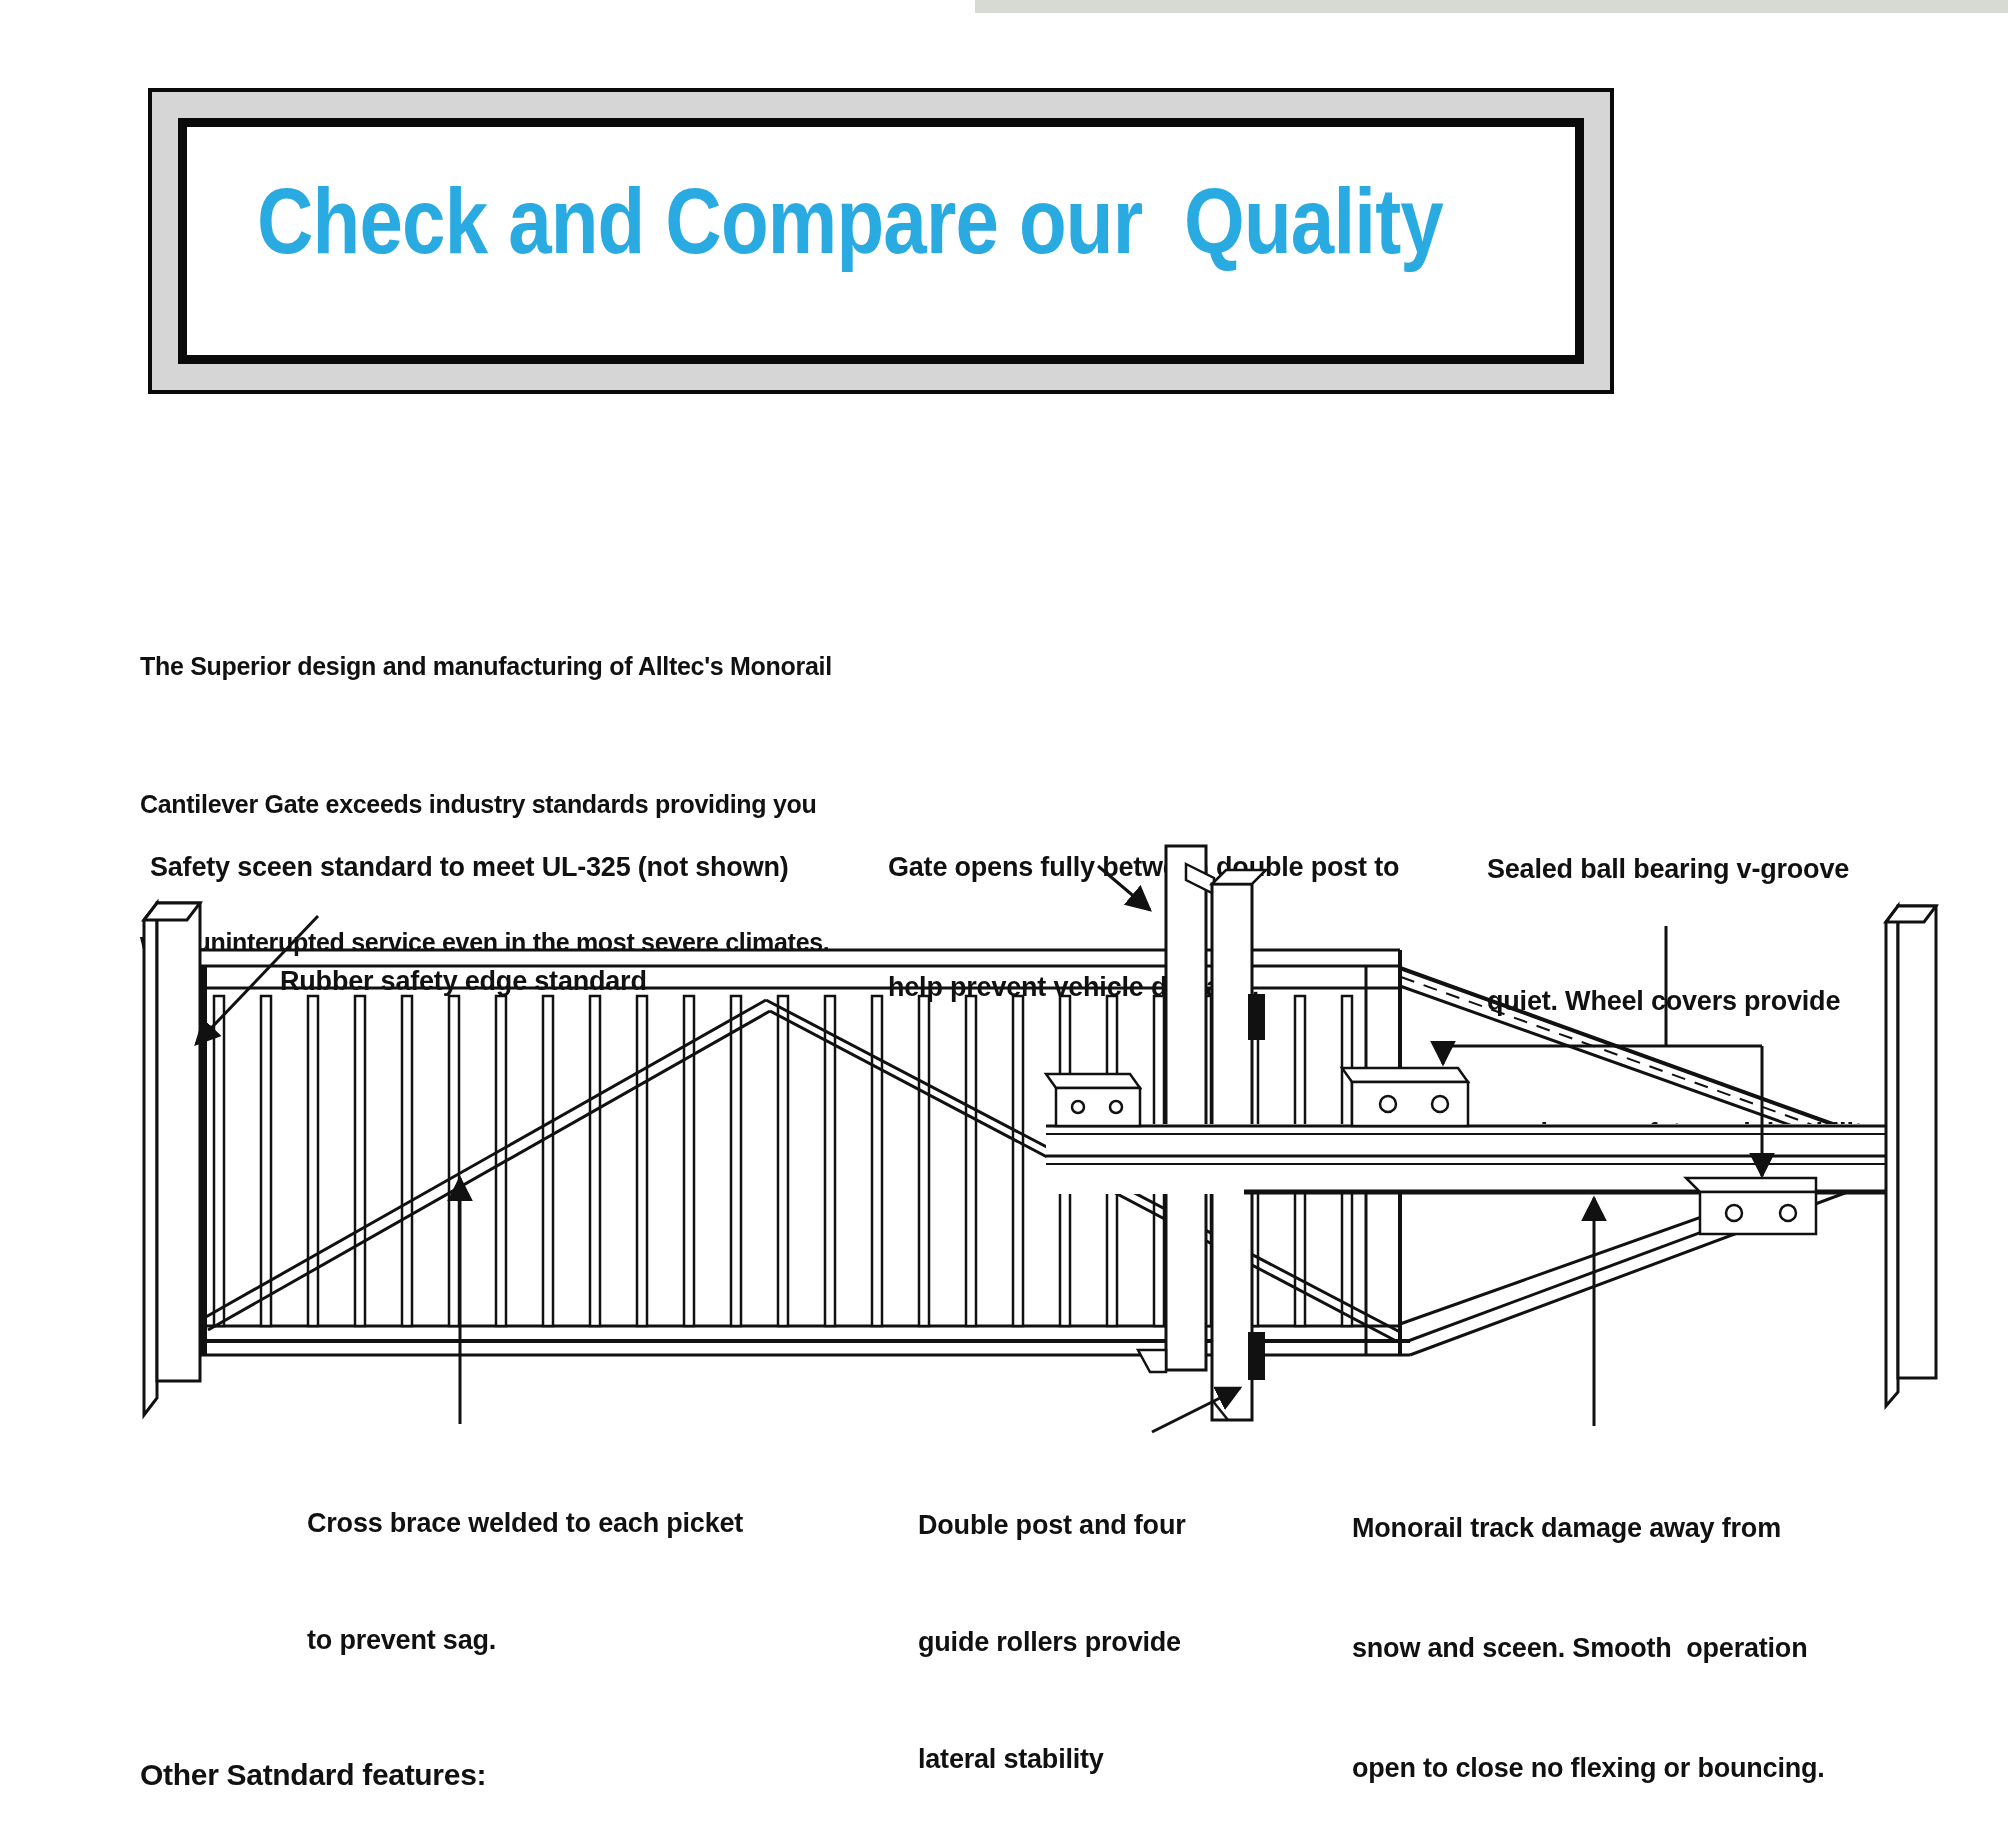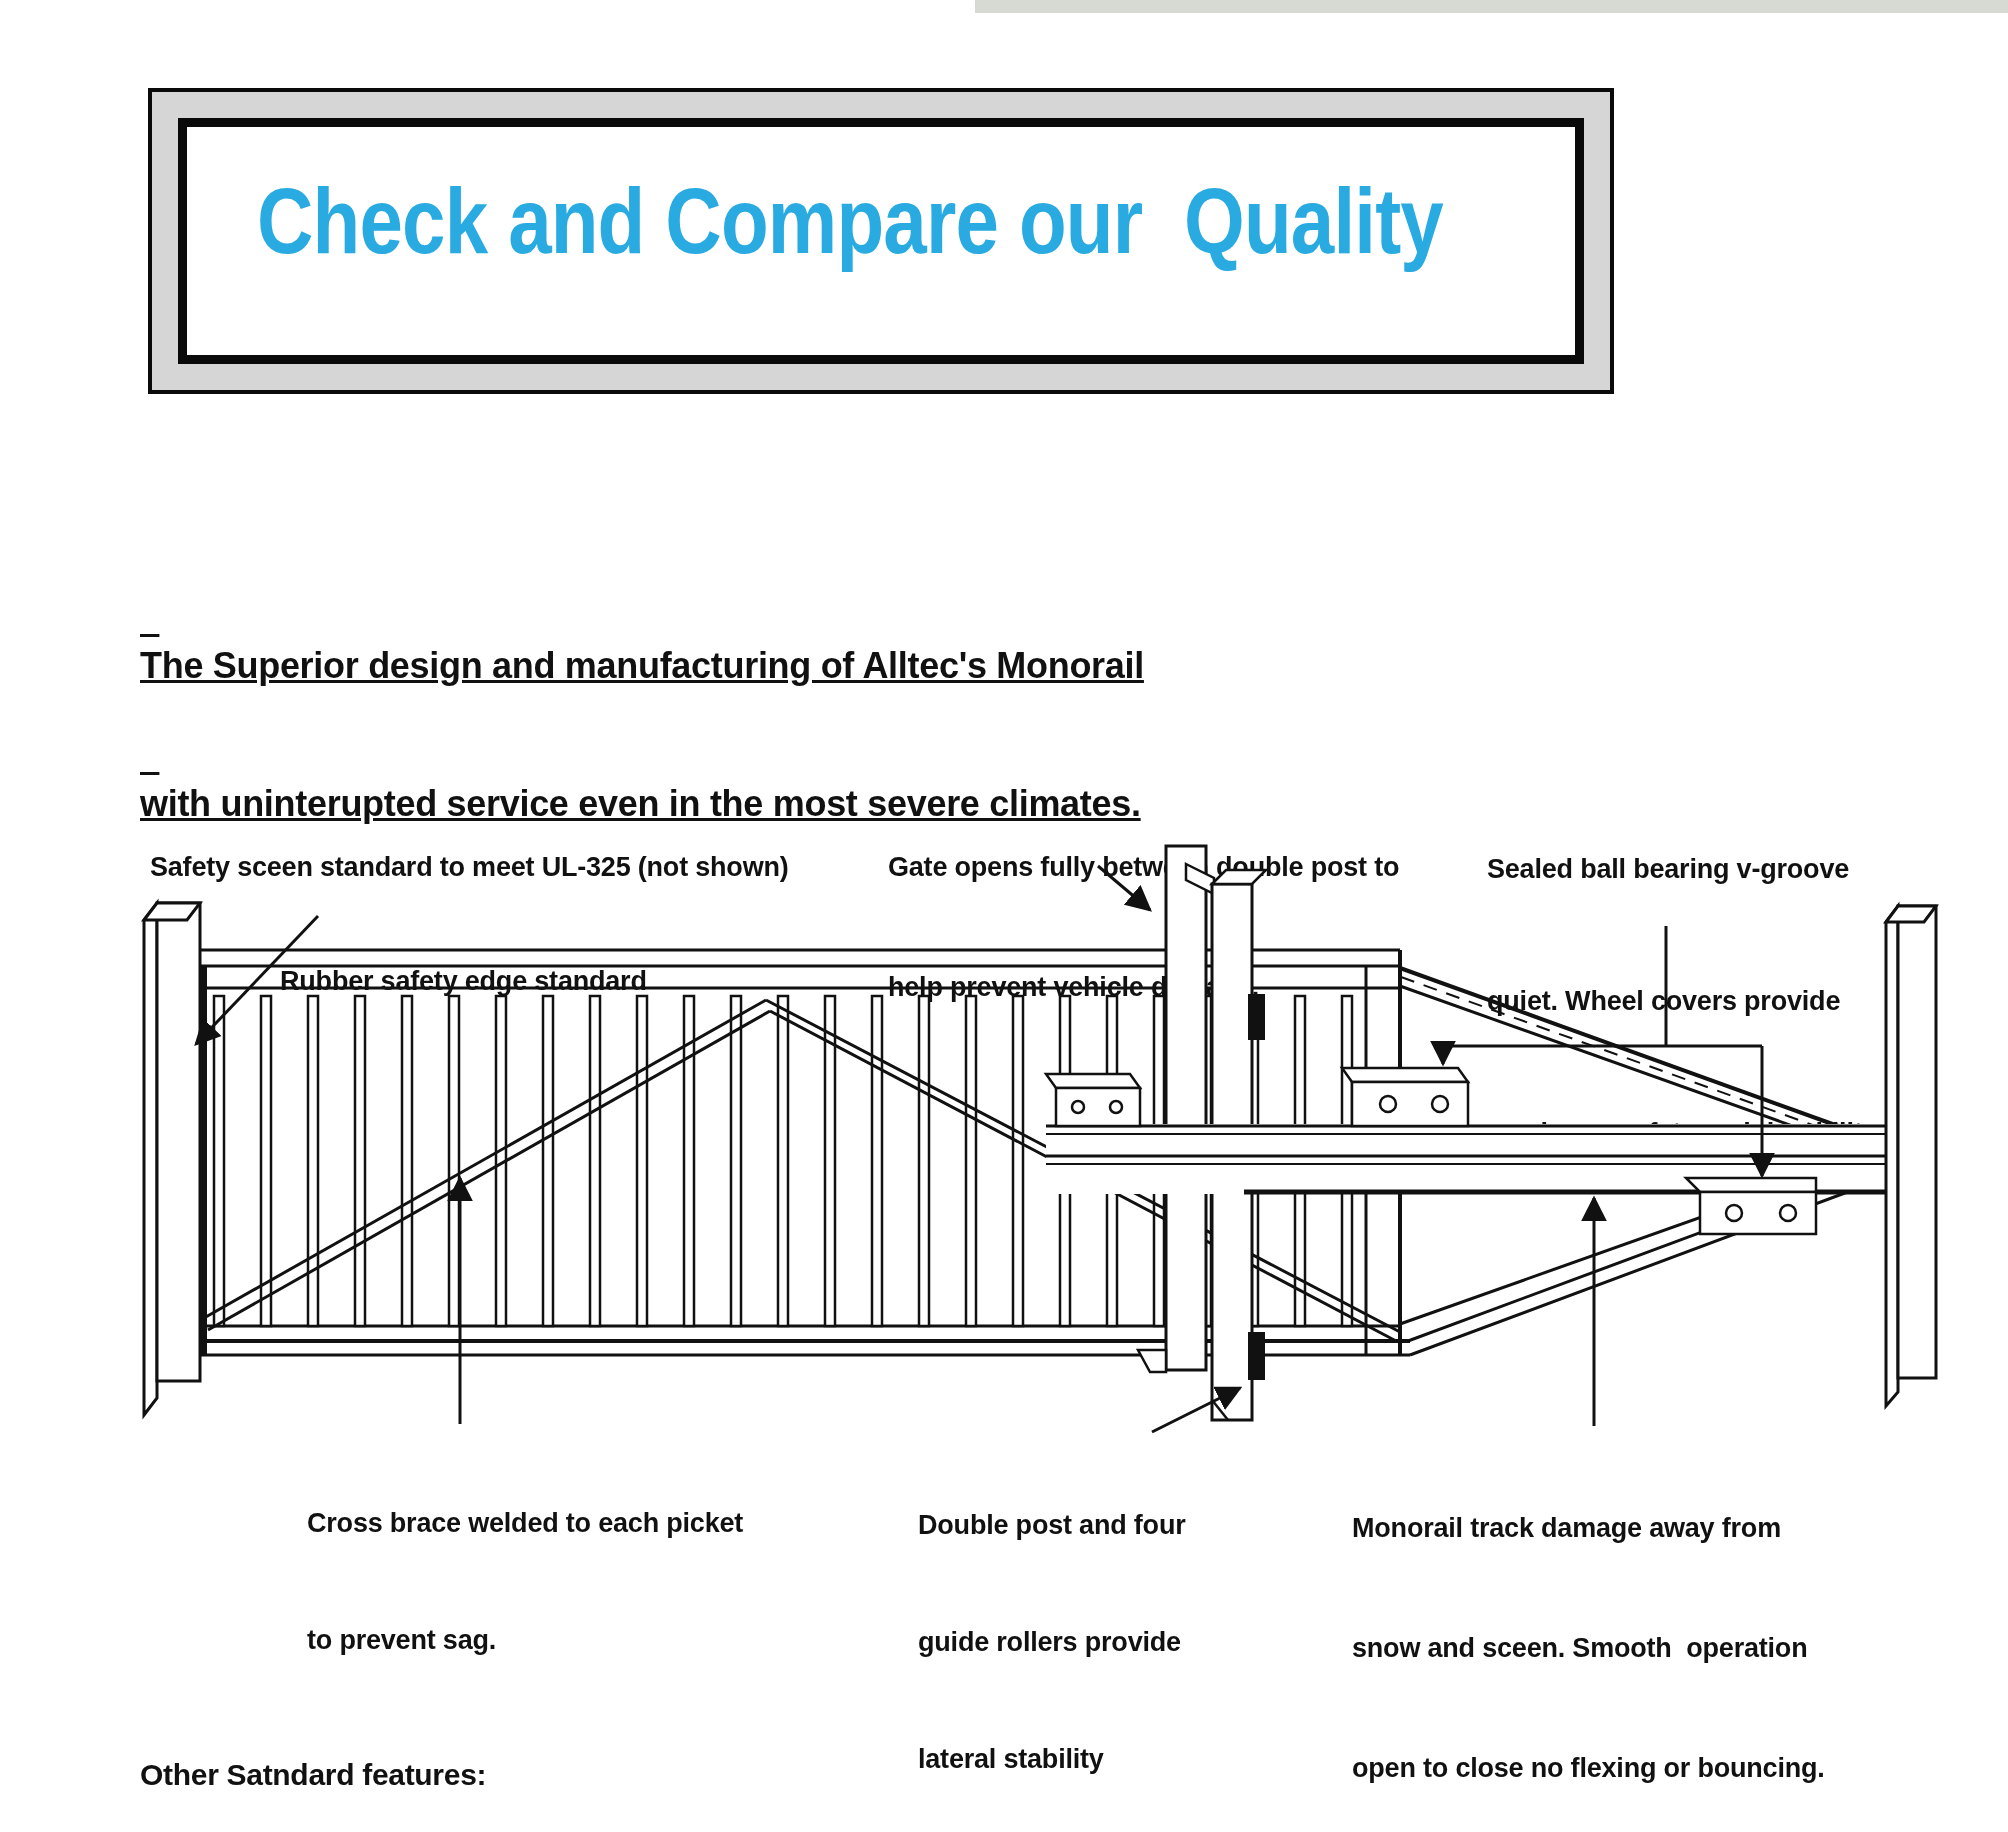--- a/index.html
+++ b/index.html
@@ -16,21 +16,21 @@
     background:#ffffff;border:9px solid #0a0a0a;box-sizing:border-box;}
   .banner-title{
     position:absolute;left:70px;top:48px;
     font-size:93px;font-weight:bold;line-height:1;color:#29abe2;
     white-space:pre;letter-spacing:-1px;
     transform:scaleX(0.84);transform-origin:left top;
   }
   
   .tblock{position:absolute;font-weight:bold;white-space:pre;}
   .tblock span{display:block;}
-  .intro{left:140px;top:551px;font-size:36px;line-height:46px;letter-spacing:-0.3px;text-decoration:underline;}
+  .intro{left:140px;top:551px;font-size:25px;line-height:46px;letter-spacing:-0.3px;}
   .features{left:140px;top:1665px;font-size:30px;line-height:44px;letter-spacing:-0.3px;}
   .callout{font-size:27px;line-height:40px;letter-spacing:-0.2px;}
   .co-safety{left:150px;top:767px;}
   .co-rubber{left:280px;top:881px;}
   .co-gateopens{left:888px;top:767px;}
   .co-sealed{left:1487px;top:759px;line-height:44px;}
   .co-cross{left:307px;top:1426px;line-height:39px;}
   .co-double{left:918px;top:1428px;line-height:39px;}
   .co-monorail{left:1352px;top:1428px;line-height:40px;}
   svg.diagram{position:absolute;left:0;top:0;}
@@ -41,20 +41,21 @@
 <div class="topbar"></div>
 
 <div class="banner">
   <div class="banner-inner">
     <div class="banner-title">Check and Compare our  Quality</div>
   </div>
 </div>
 
 <div class="tblock intro">
   <span>The Superior design and manufacturing of Alltec's Monorail</span>
+  <span>Cantilever Gate exceeds industry standards providing you</span>
   <span>with uninterupted service even in the most severe climates.</span>
 </div>
 
 <div class="tblock callout co-safety">
   <span>Safety sceen standard to meet UL-325 (not shown)</span>
 </div>
 
 <div class="tblock callout co-gateopens">
   <span>Gate opens fully between double post to</span>
   <span>help prevent vehicle damage.</span>

